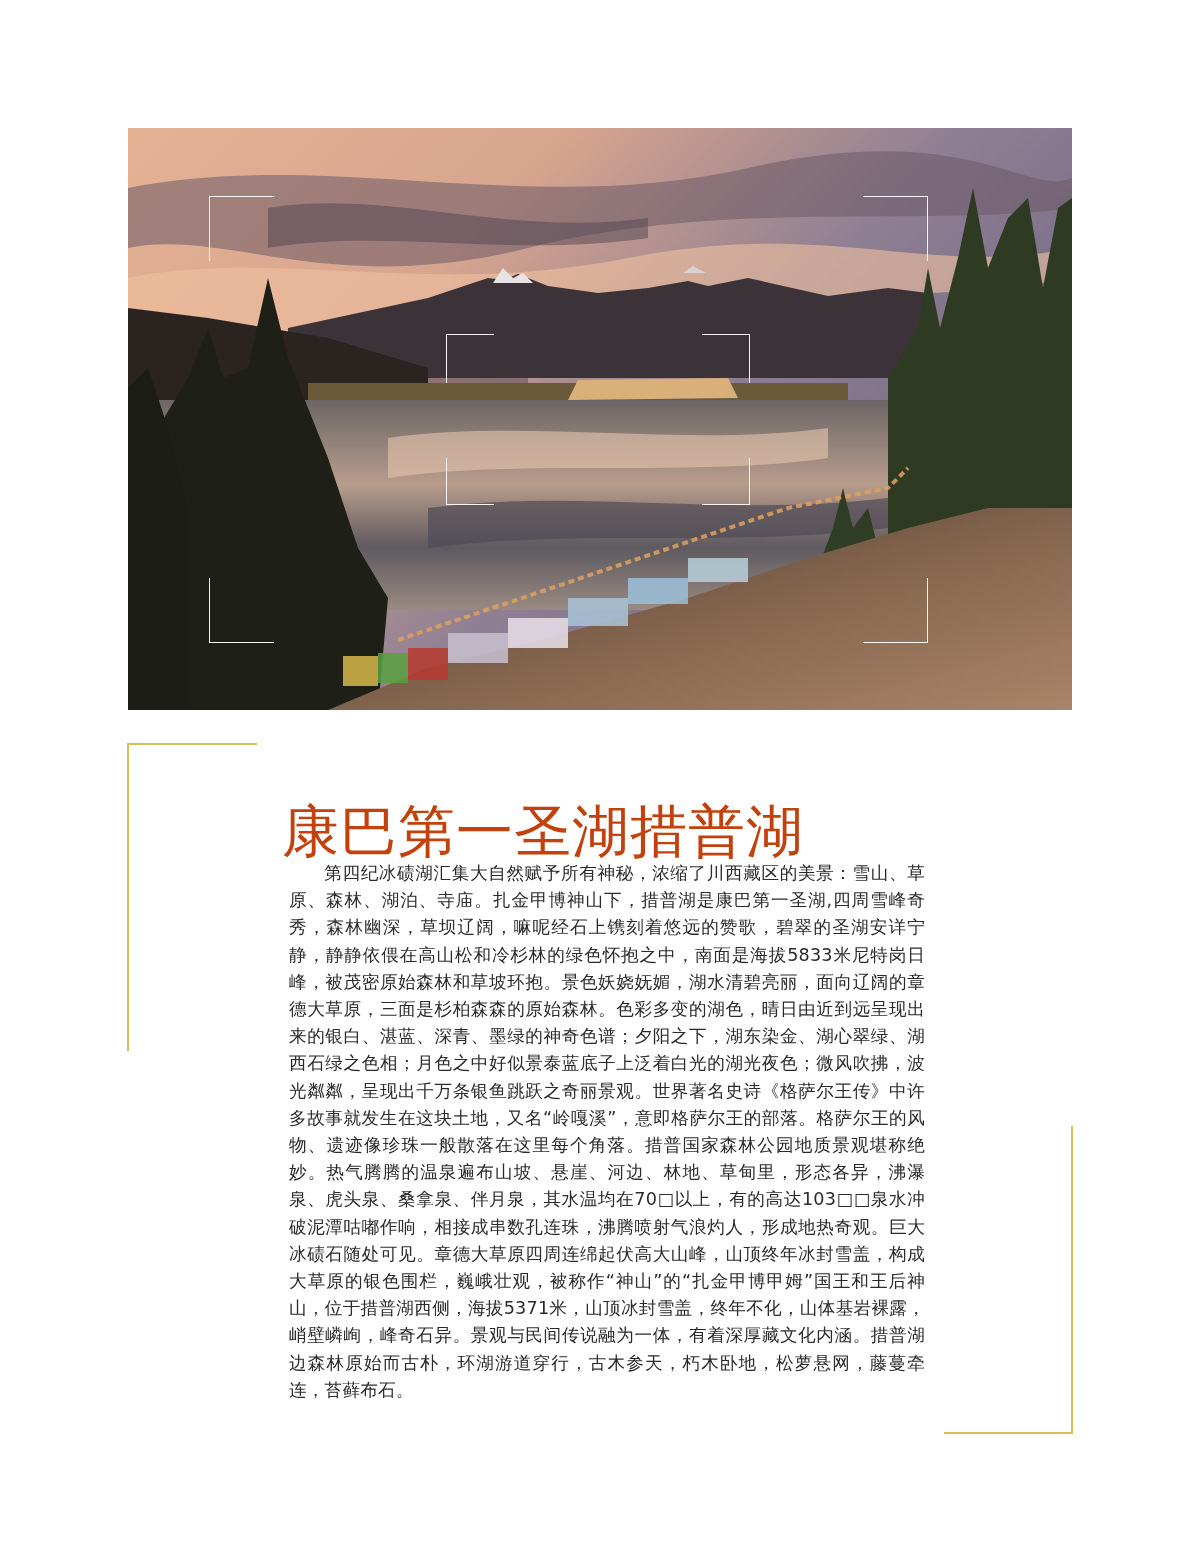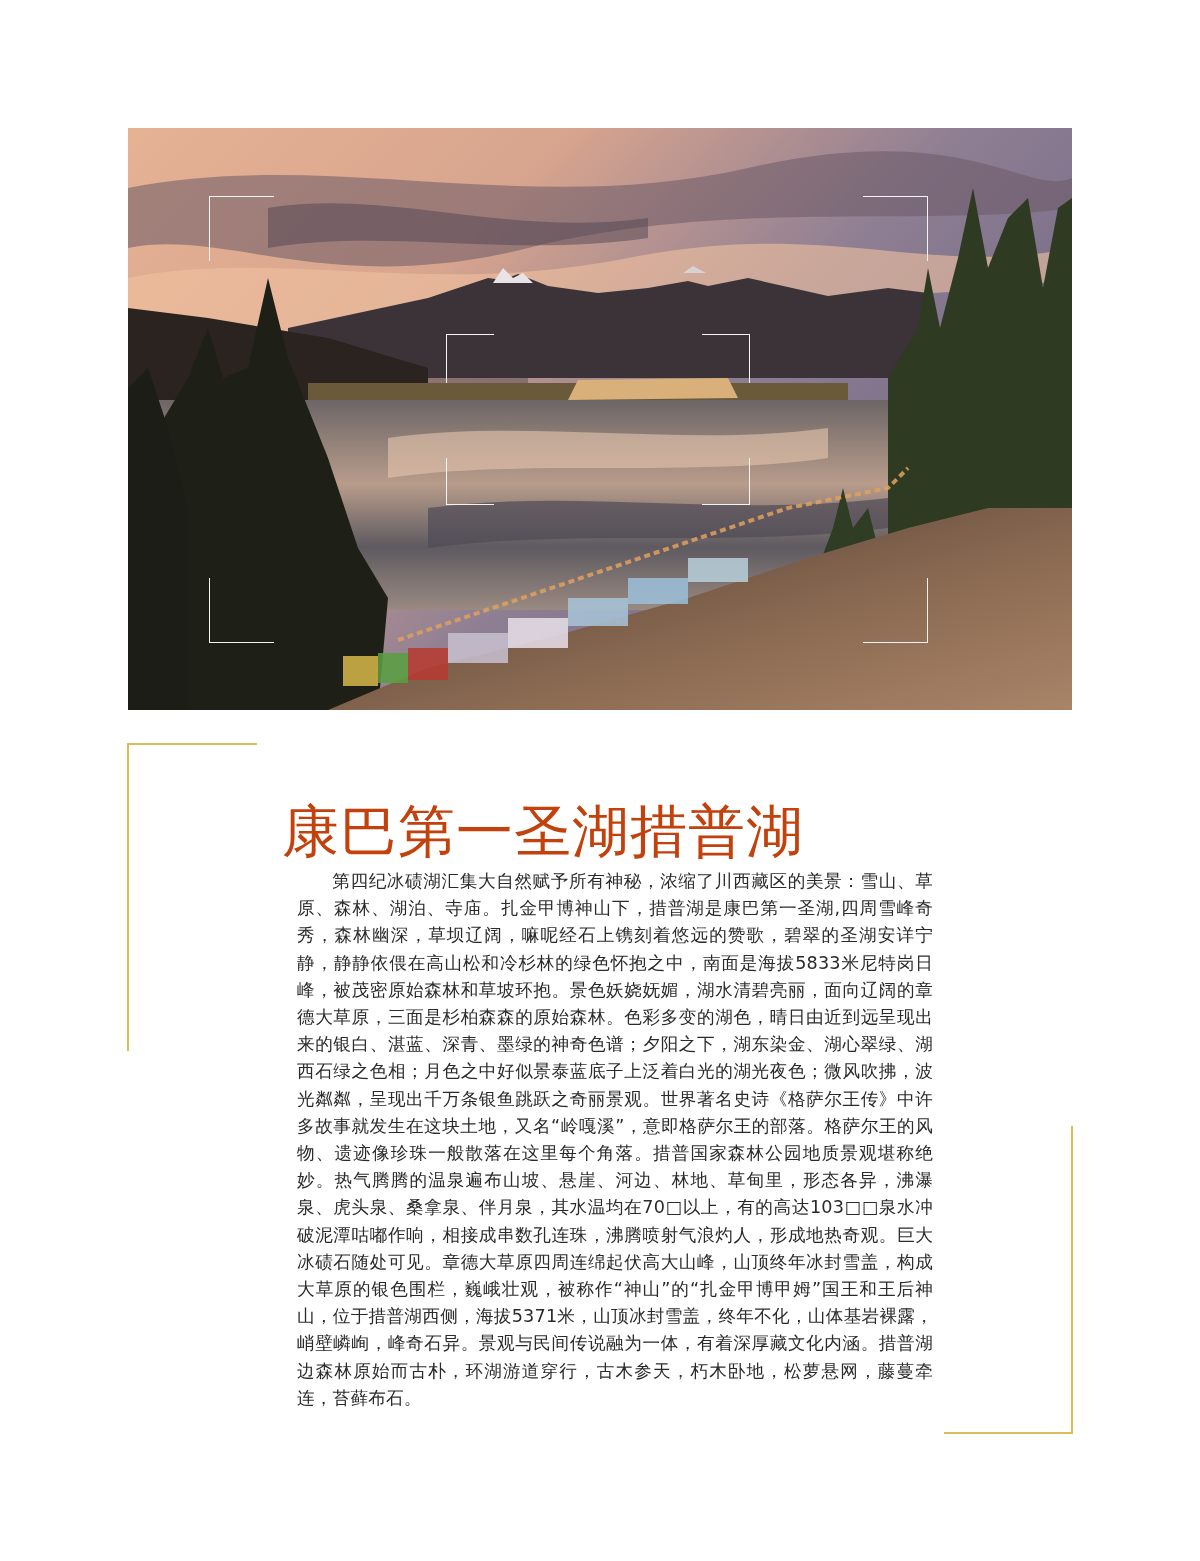--- a/index.html
+++ b/index.html
@@ -13,21 +13,21 @@
   .frame-mark { position: absolute; border-color: #f4f4f4; border-style: solid; border-width: 0; }
 
   .gold { position: absolute; background: #d8bf57; }
 
   .title { position: absolute; left: 282px; top: 748px; width: 700px; height: 90px;
            font-family: Liberation Sans, sans-serif; font-size: 57px; line-height: 90px;
            color: #c2410c; letter-spacing: 1px; white-space: nowrap; font-weight: normal; }
 
   .body-text { position: absolute; left: 281px; top: 852px; width: 636px;
                font-family: "DejaVu Sans", sans-serif; font-size: 17.6px; line-height: 27.2px;
-               color: #2a2a2a; text-align: justify; text-indent: 2em; margin: 16px;
+               color: #2a2a2a; text-align: justify; text-indent: 2em; margin: 8px;
                letter-spacing: 0.2px; }
 </style>
 </head>
 <body>
 
 <div class="photo">
   <svg viewBox="0 0 944 582">
     <defs>
       <linearGradient id="sky" x1="0" y1="0" x2="1" y2="0.6">
         <stop offset="0" stop-color="#e6b294"></stop>

